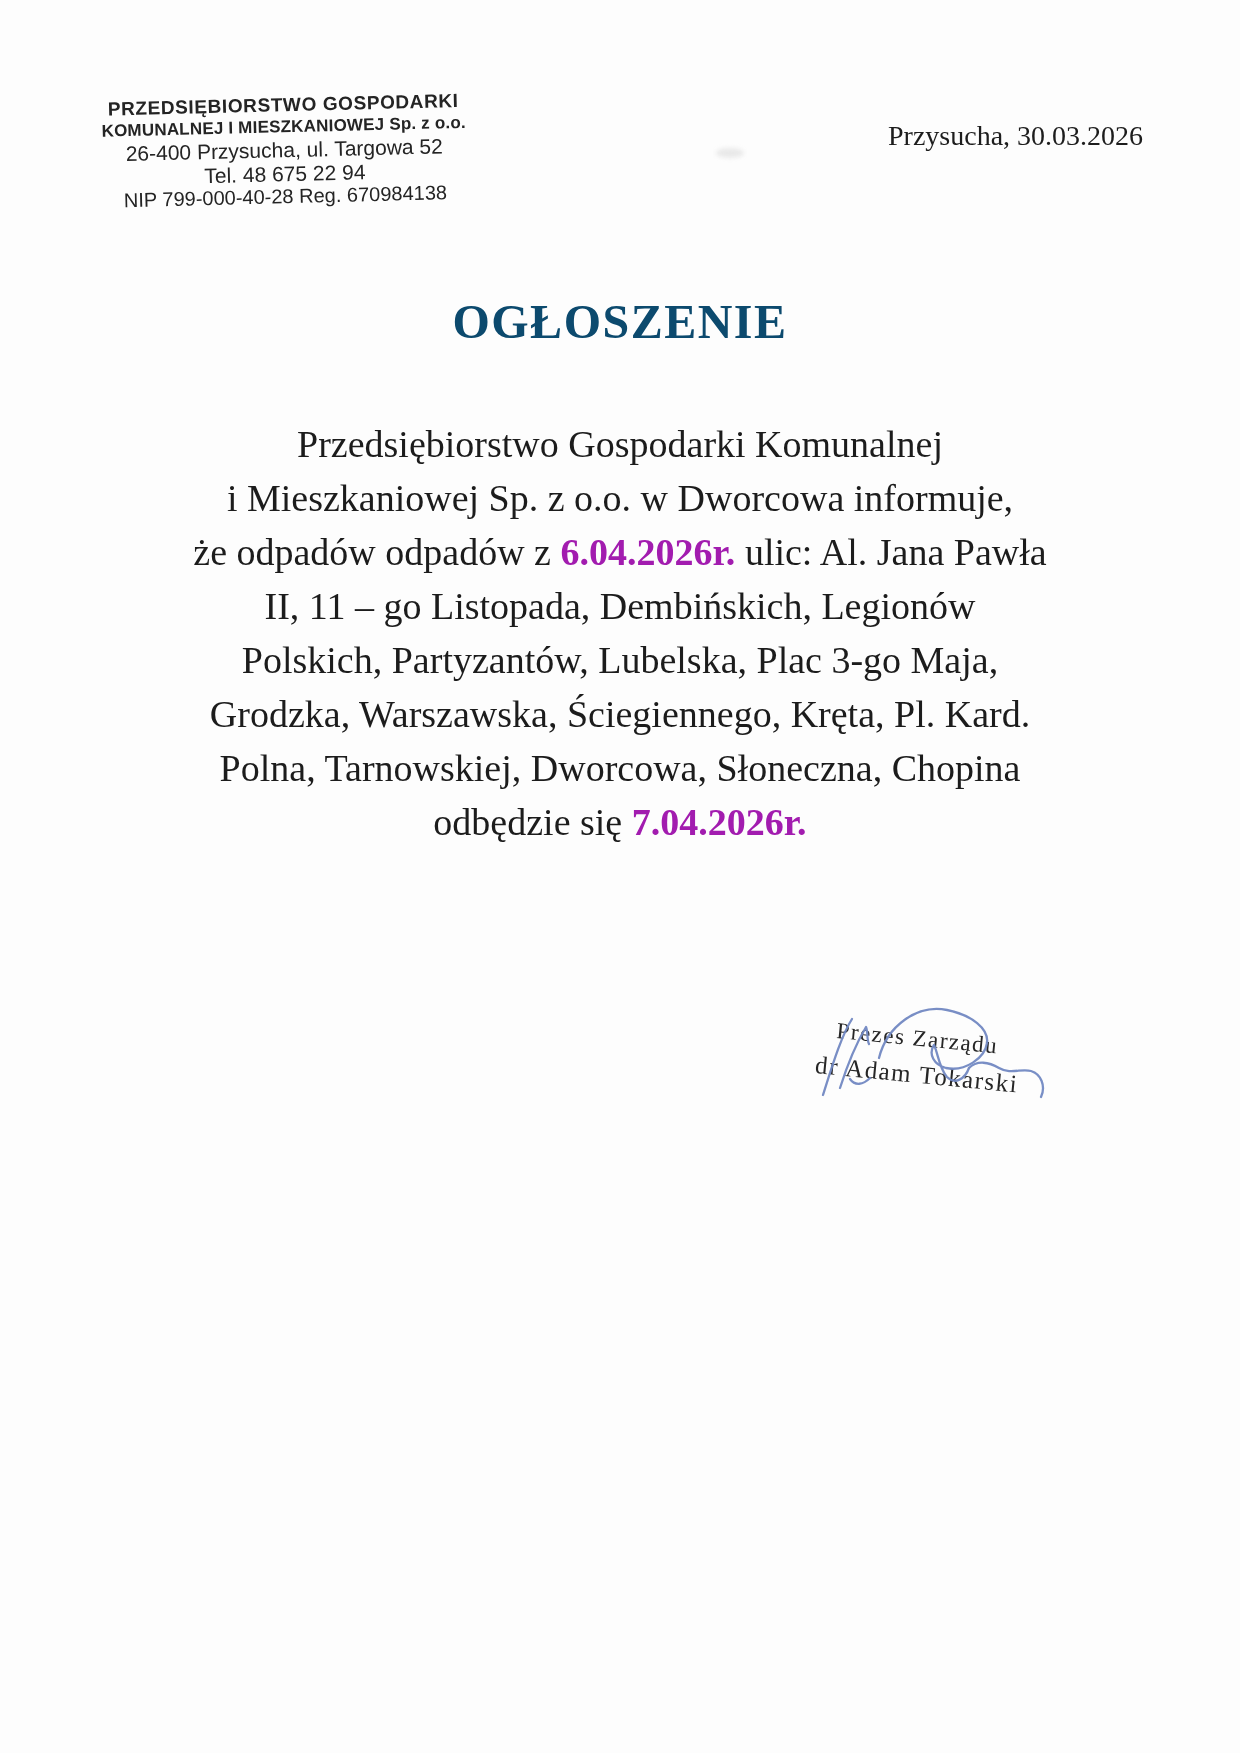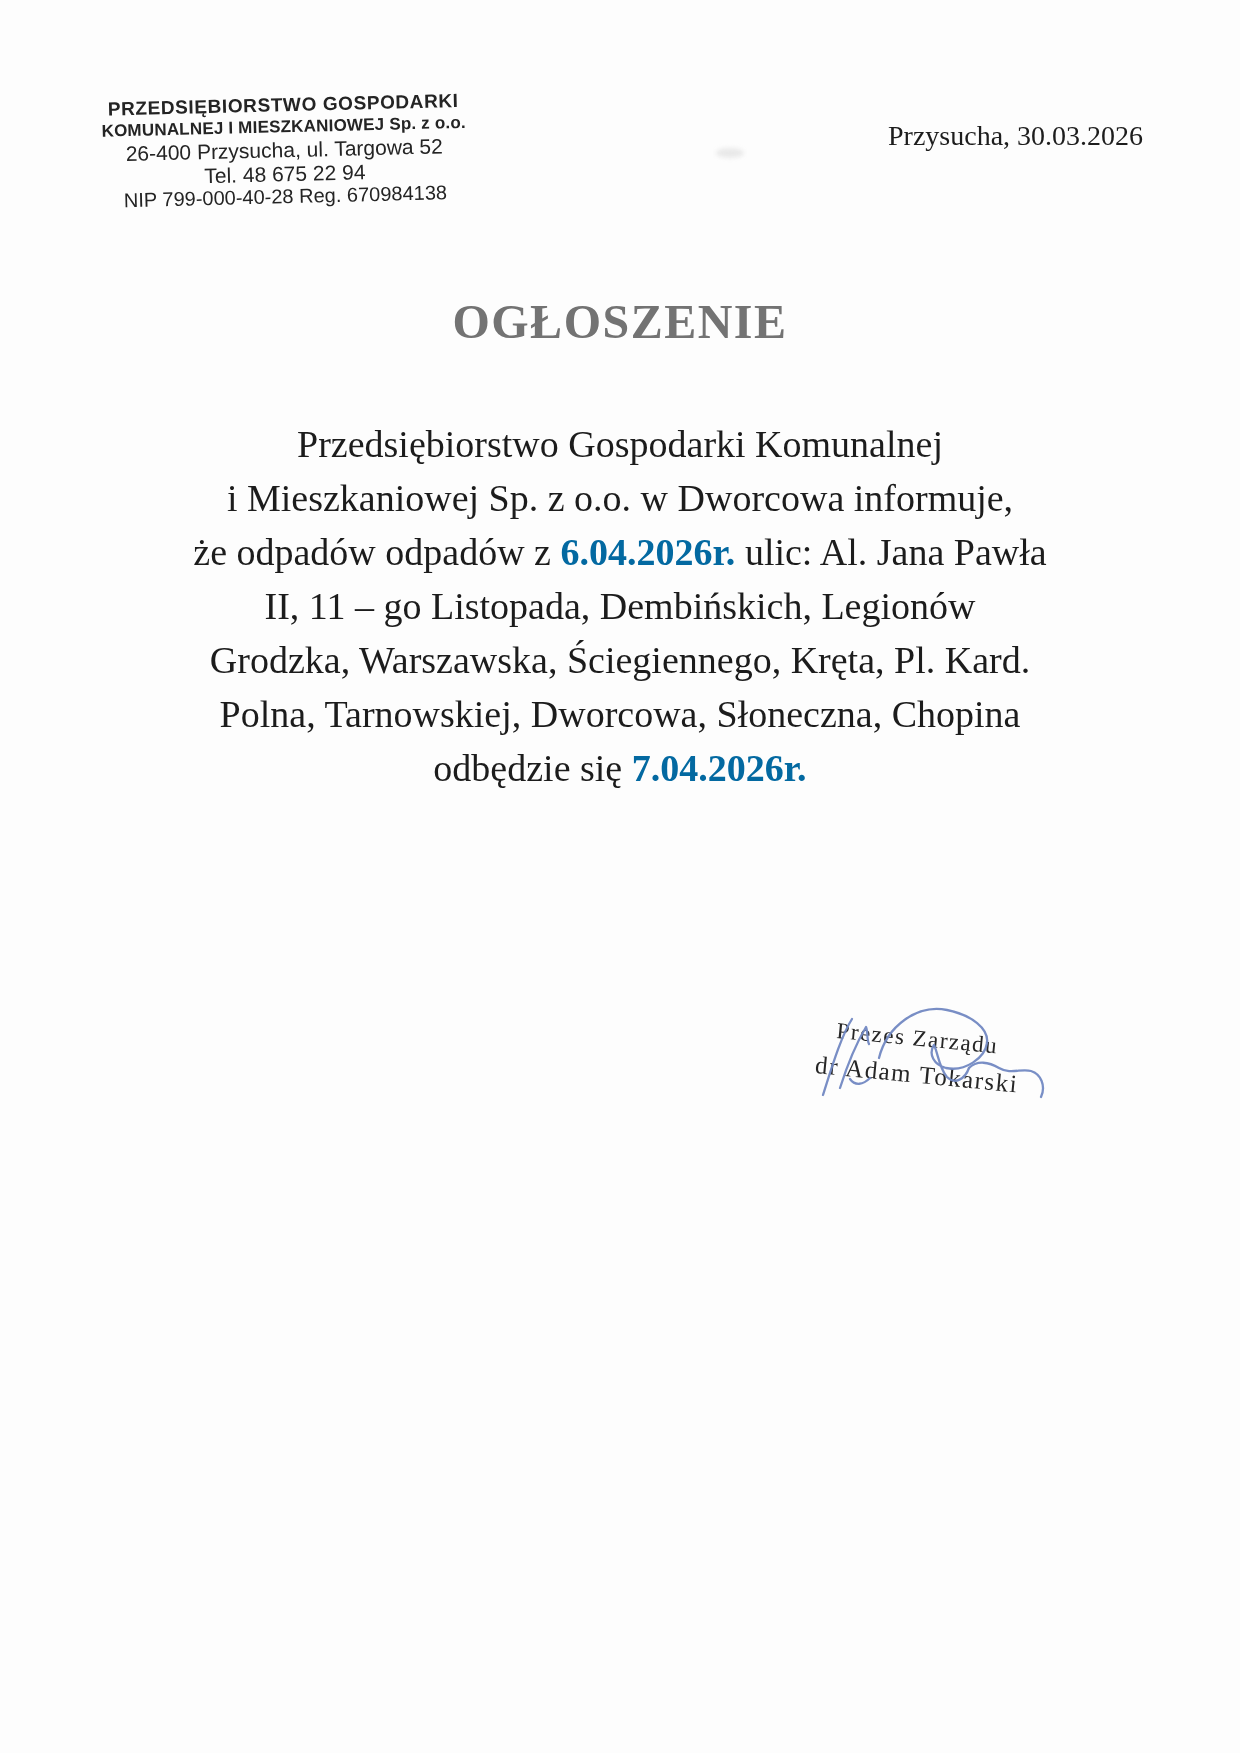--- a/index.html
+++ b/index.html
@@ -41,33 +41,33 @@
     position:absolute;left:716px;top:148px;width:28px;height:10px;
     background:#e9e9e9;border-radius:50%;
     filter:blur(2px);
   }
 
   
   .headline{
     position:absolute;left:0;top:294px;width:100%;
     text-align:center;
     font-size:48px;font-weight:bold;letter-spacing:1.5px;
-    color:#737373;
+    color:#0c4a6e;
   }
 
   
   .body-text{
     position:absolute;left:50%;top:417px;width:1170px;
     transform:translateX(-50%);
     text-align:center;
     font-size:38px;line-height:54px;
     color:#1c1c1c;
   }
   .body-text .ln{white-space:nowrap;font-family:Liberation Serif, serif;}
-  .body-text b{font-weight:bold;color:#0369a1;}
+  .body-text b{font-weight:bold;color:#a21caf;}
 
   
   .signature{
     position:absolute;left:838px;top:1018px;
     transform:rotate(5.5deg);
     transform-origin:left top;
     color:#262626;
     white-space:nowrap;
   }
   .signature .role{font-size:23px;letter-spacing:1.5px;}
@@ -96,20 +96,21 @@
 
   <div class="smudge"></div>
 
   <div class="headline">OGŁOSZENIE</div>
 
   <div class="body-text">
     <div class="ln"><span>Przedsiębiorstwo Gospodarki Komunalnej</span><b></b><span></span></div>
     <div class="ln"><span>i Mieszkaniowej Sp. z o.o. w Dworcowa informuje,</span><b></b><span></span></div>
     <div class="ln"><span>że odpadów odpadów z </span><b>6.04.2026r.</b><span> ulic: Al. Jana Pawła</span></div>
     <div class="ln"><span>II, 11 – go Listopada, Dembińskich, Legionów</span><b></b><span></span></div>
+    <div class="ln"><span>Polskich, Partyzantów, Lubelska, Plac 3-go Maja,</span><b></b><span></span></div>
     <div class="ln"><span>Grodzka, Warszawska, Ściegiennego, Kręta, Pl. Kard.</span><b></b><span></span></div>
     <div class="ln"><span>Polna, Tarnowskiej, Dworcowa, Słoneczna, Chopina</span><b></b><span></span></div>
     <div class="ln"><span>odbędzie się </span><b>7.04.2026r.</b><span></span></div>
   </div>
 
   <div class="signature">
     <div class="role">Prezes Zarządu</div>
     <div class="name">dr Adam Tokarski</div>
   </div>
 

